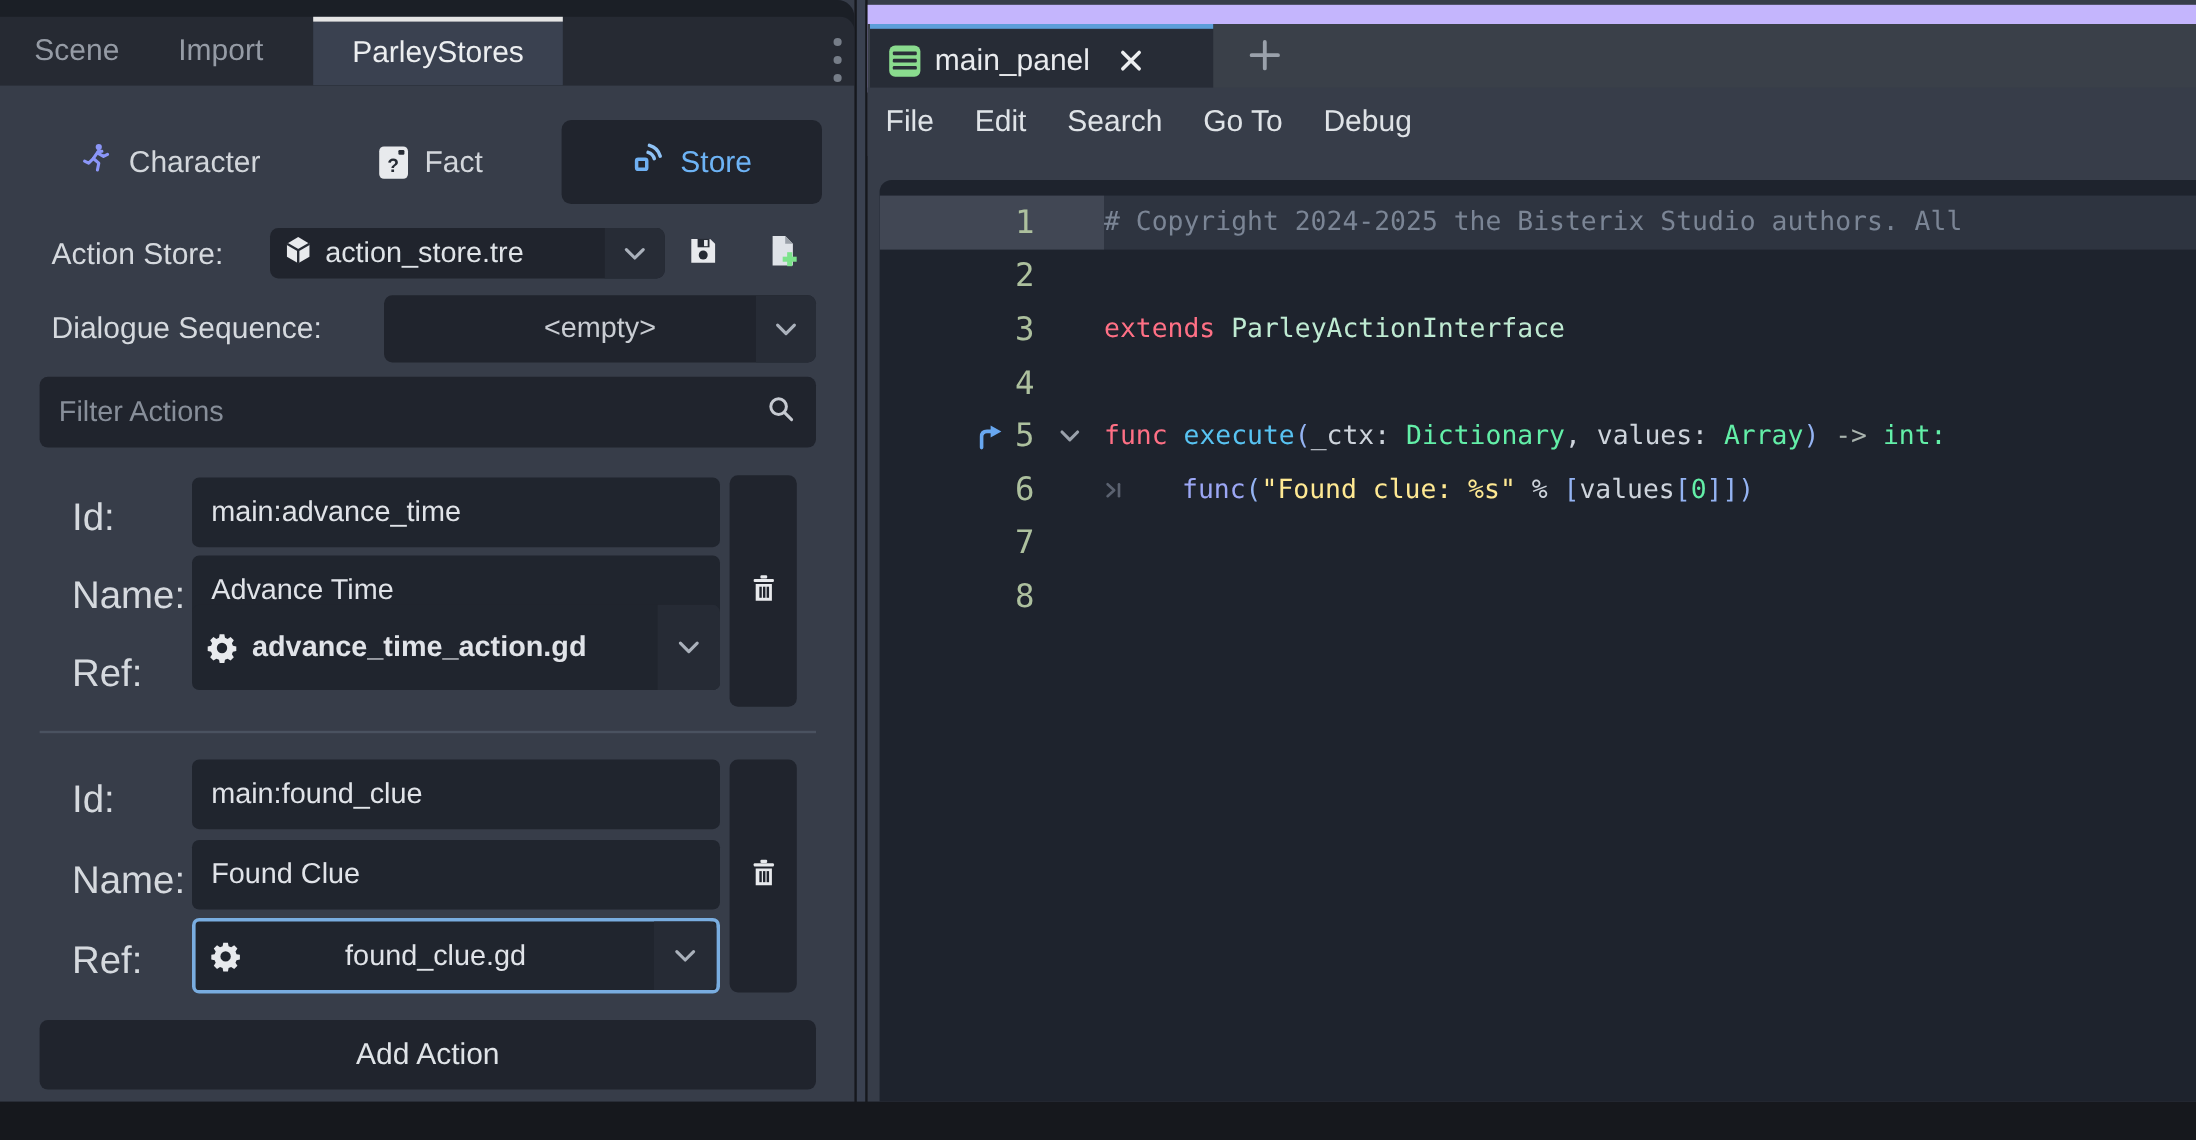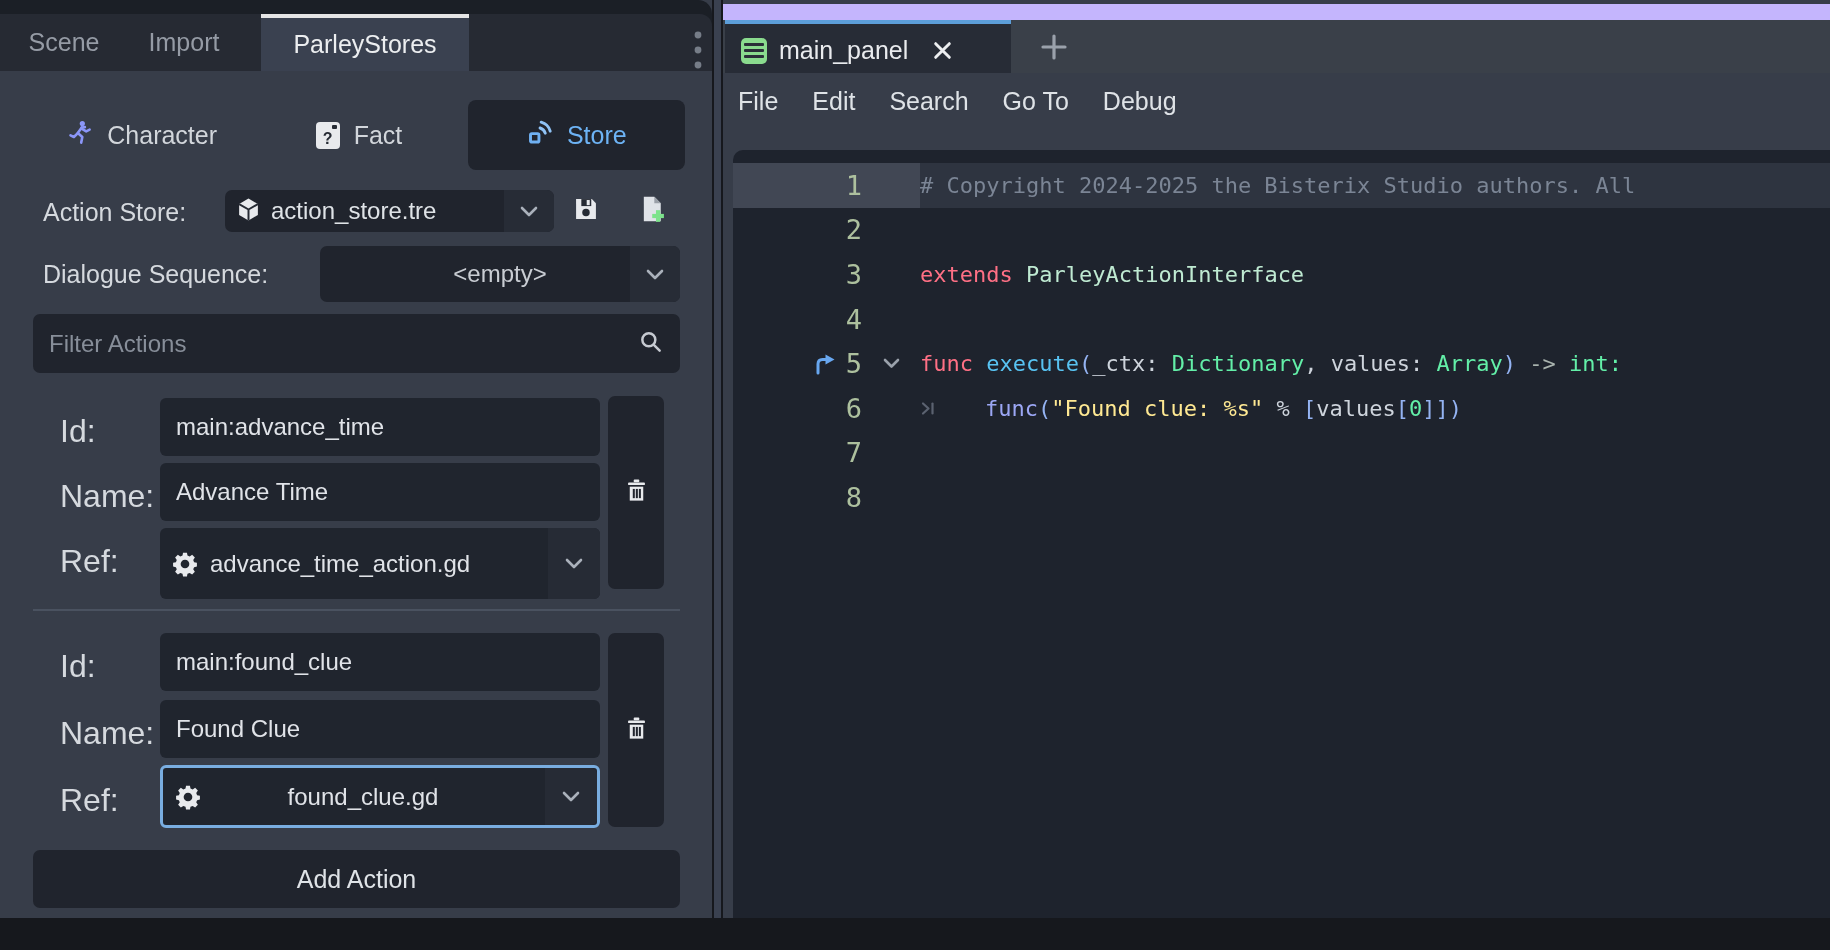--- a/index.html
+++ b/index.html
@@ -196,21 +196,21 @@
   <div id="actions-container">
       <div class="grp-label" style="top: 413px;">Id:</div>
       <div class="grp-label" style="top: 478px;">Name:</div>
       <div class="grp-label" style="top: 543px;">Ref:</div>
       <div class="field" style="top: 398px;">
         <span class="val">main:advance_time</span>
       </div>
       <div class="field" style="top: 463px;">
         <span class="val">Advance Time</span>
       </div>
-      <div class="field reffield " style="top: 528px; height: 71px;">
+      <div class="field reffield " style="top: 504px; height: 71px; font-weight: bold;">
       <span class="gearwrap">
           <svg width="26" height="26" viewBox="0 0 24 24">
             <path fill="#e8eaed" d="M10.2 1.5h3.6l.5 2.7 2 .8 2.3-1.5 2.5 2.5-1.5 2.3.8 2 2.6.5v3.6l-2.6.5-.8 2 1.5 2.3-2.5 2.5-2.3-1.5-2 .8-.5 2.6h-3.6l-.5-2.6-2-.8-2.3 1.5-2.5-2.5 1.5-2.3-.8-2-2.6-.5v-3.6l2.6-.5.8-2-1.5-2.3 2.5-2.5 2.3 1.5 2-.8z"></path>
             <circle cx="12" cy="12" r="4" fill="#20252e"></circle>
           </svg>
         </span>
       <span class="val">advance_time_action.gd</span>
       <span class="chev-zone">
           <svg width="18" height="11" viewBox="0 0 18 11">
             <path d="M2 2 l7 7 7-7" stroke="#aab1bb" stroke-width="2.6" fill="none" stroke-linecap="round" stroke-linejoin="round"></path>

